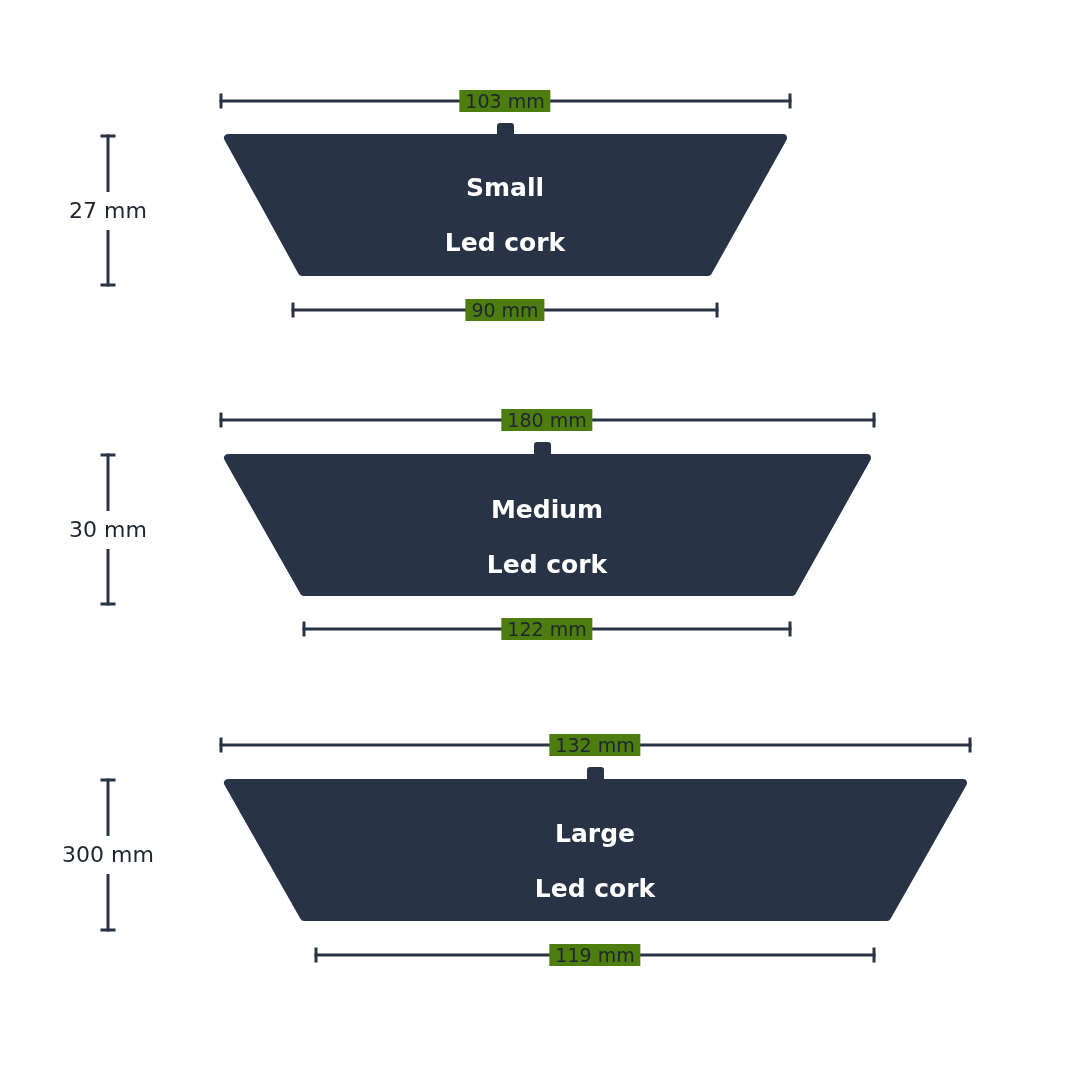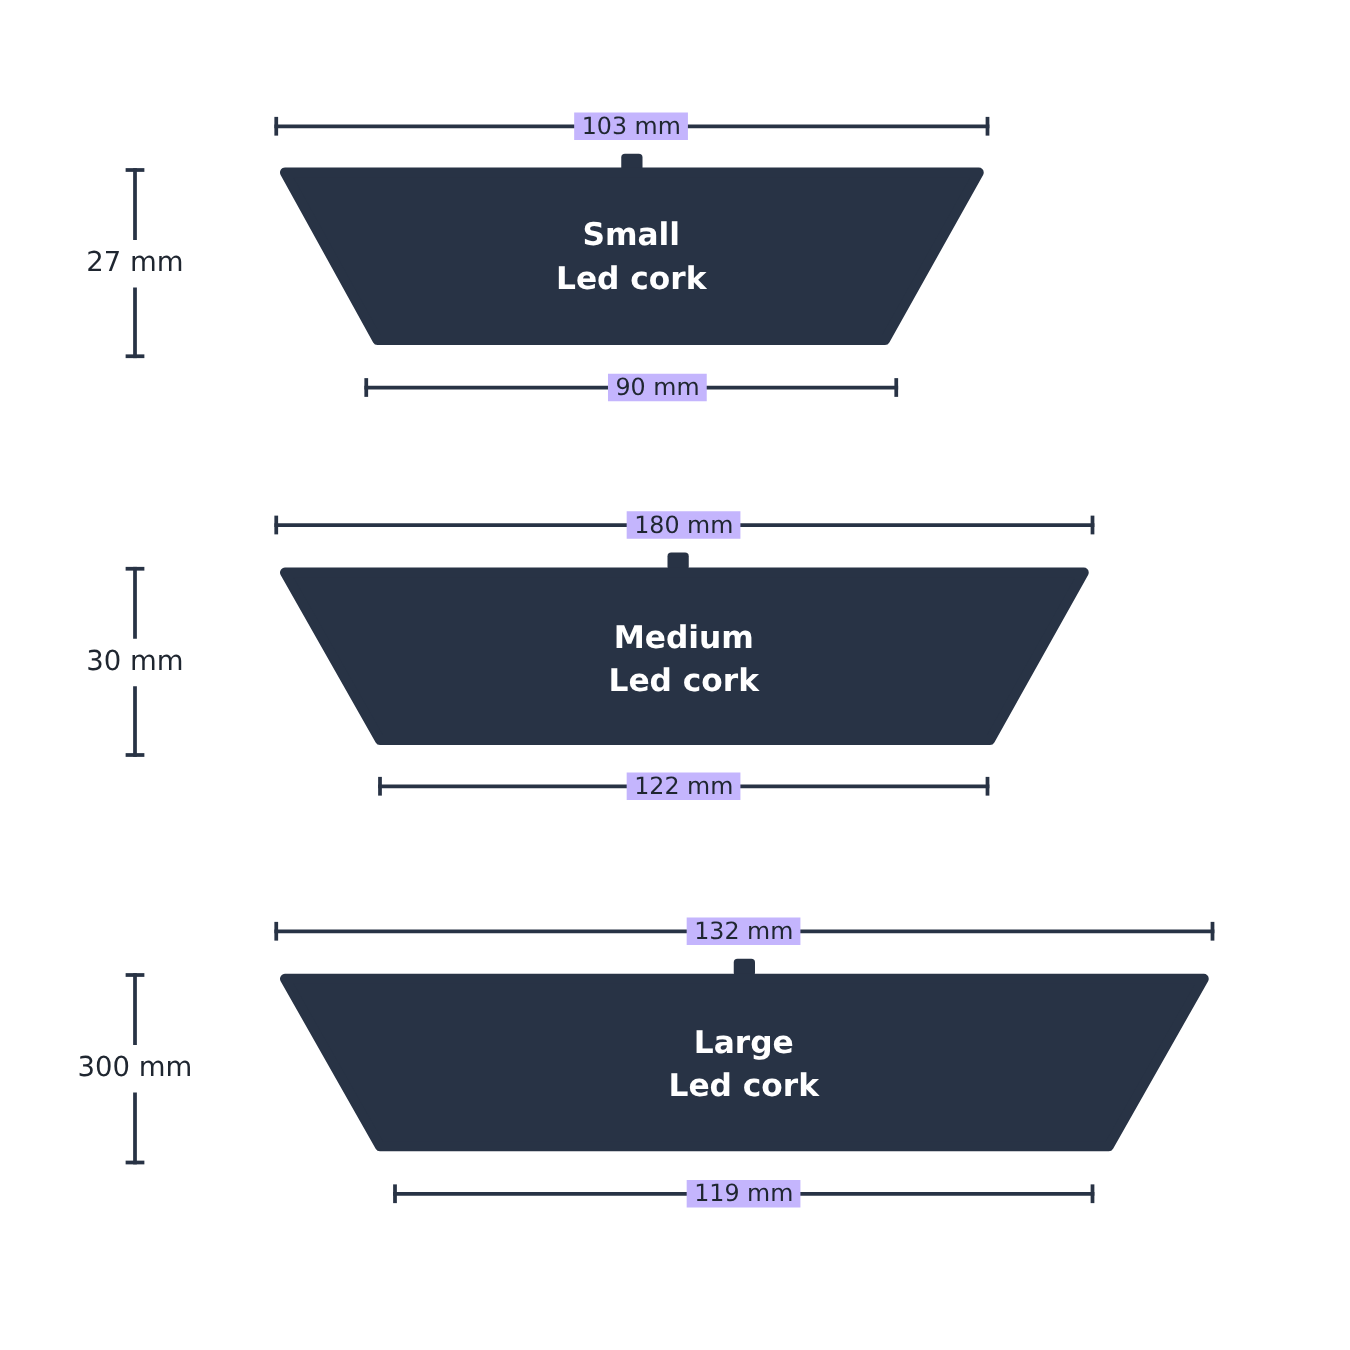--- a/index.html
+++ b/index.html
@@ -1,28 +1,28 @@
 <!DOCTYPE html>
 <html><head>
 <meta charset="utf-8">
 <style>
   html, body { margin: 0; padding: 0; background: #ffffff; }
   body { width: 1080px; height: 1080px; position: relative; overflow: hidden;
          font-family: "Liberation Sans", "DejaVu Sans", sans-serif; }
   .canvas { position: absolute; left: 0; top: 0; width: 1080px; height: 1080px; }
-  .lbl { position: absolute; background: #c4b5fd; color: #1f2630; font-size: 19px;
+  .lbl { position: absolute; background: #4d7c0f; color: #1f2630; font-size: 19px;
          line-height: 22px; padding: 0 6px; transform: translate(-50%, -50%); white-space: nowrap;
          font-family: "DejaVu Sans", sans-serif; }
   .vlbl { position: absolute; background: #ffffff; color: #1f2630; font-size: 22px;
           line-height: 22px; padding: 8px 0; transform: translate(-50%, -50%); white-space: nowrap;
           font-family: "DejaVu Sans", sans-serif; }
   .title { position: absolute; color: #ffffff; font-weight: bold; font-size: 25px;
            line-height: 35px; text-align: center; transform: translate(-50%, -50%);
            font-family: "DejaVu Sans", sans-serif; }
-  .title span { display: block; }
+  .title span { display: block; margin-top: 20px; }
 </style>
 </head>
 <body>
 
 <svg class="canvas" viewBox="0 0 1080 1080" xmlns="http://www.w3.org/2000/svg">
   <g stroke="#283345" stroke-width="3" fill="none" stroke-linecap="square">
 
     <g>
       <line x1="221" y1="101" x2="790" y2="101"></line>
       <line x1="221" y1="95" x2="221" y2="107"></line>
@@ -85,21 +85,21 @@
     </g>
 
     <g>
       <rect x="587" y="767" width="17" height="14" rx="3" stroke="none"></rect>
       <polygon points="228,783 963,783 887,917 304,917"></polygon>
     </g>
   </g>
 </svg>
 
 <div class="lbl" style="left:505px;top:101px;">103 mm</div>
-<div class="lbl" style="left:505px;top:310px;margin-left:21px;">90 mm</div>
+<div class="lbl" style="left:505px;top:310px;">90 mm</div>
 <div class="vlbl" style="left:108px;top:211px;">27 mm</div>
 <div class="title" style="left:505px;top:205px;">
   <span>Small</span>
   <span>Led cork</span>
 </div>
 
 <div class="lbl" style="left:547px;top:420px;">180 mm</div>
 <div class="lbl" style="left:547px;top:629px;">122 mm</div>
 <div class="vlbl" style="left:108px;top:530px;">30 mm</div>
 <div class="title" style="left:547px;top:527px;">

